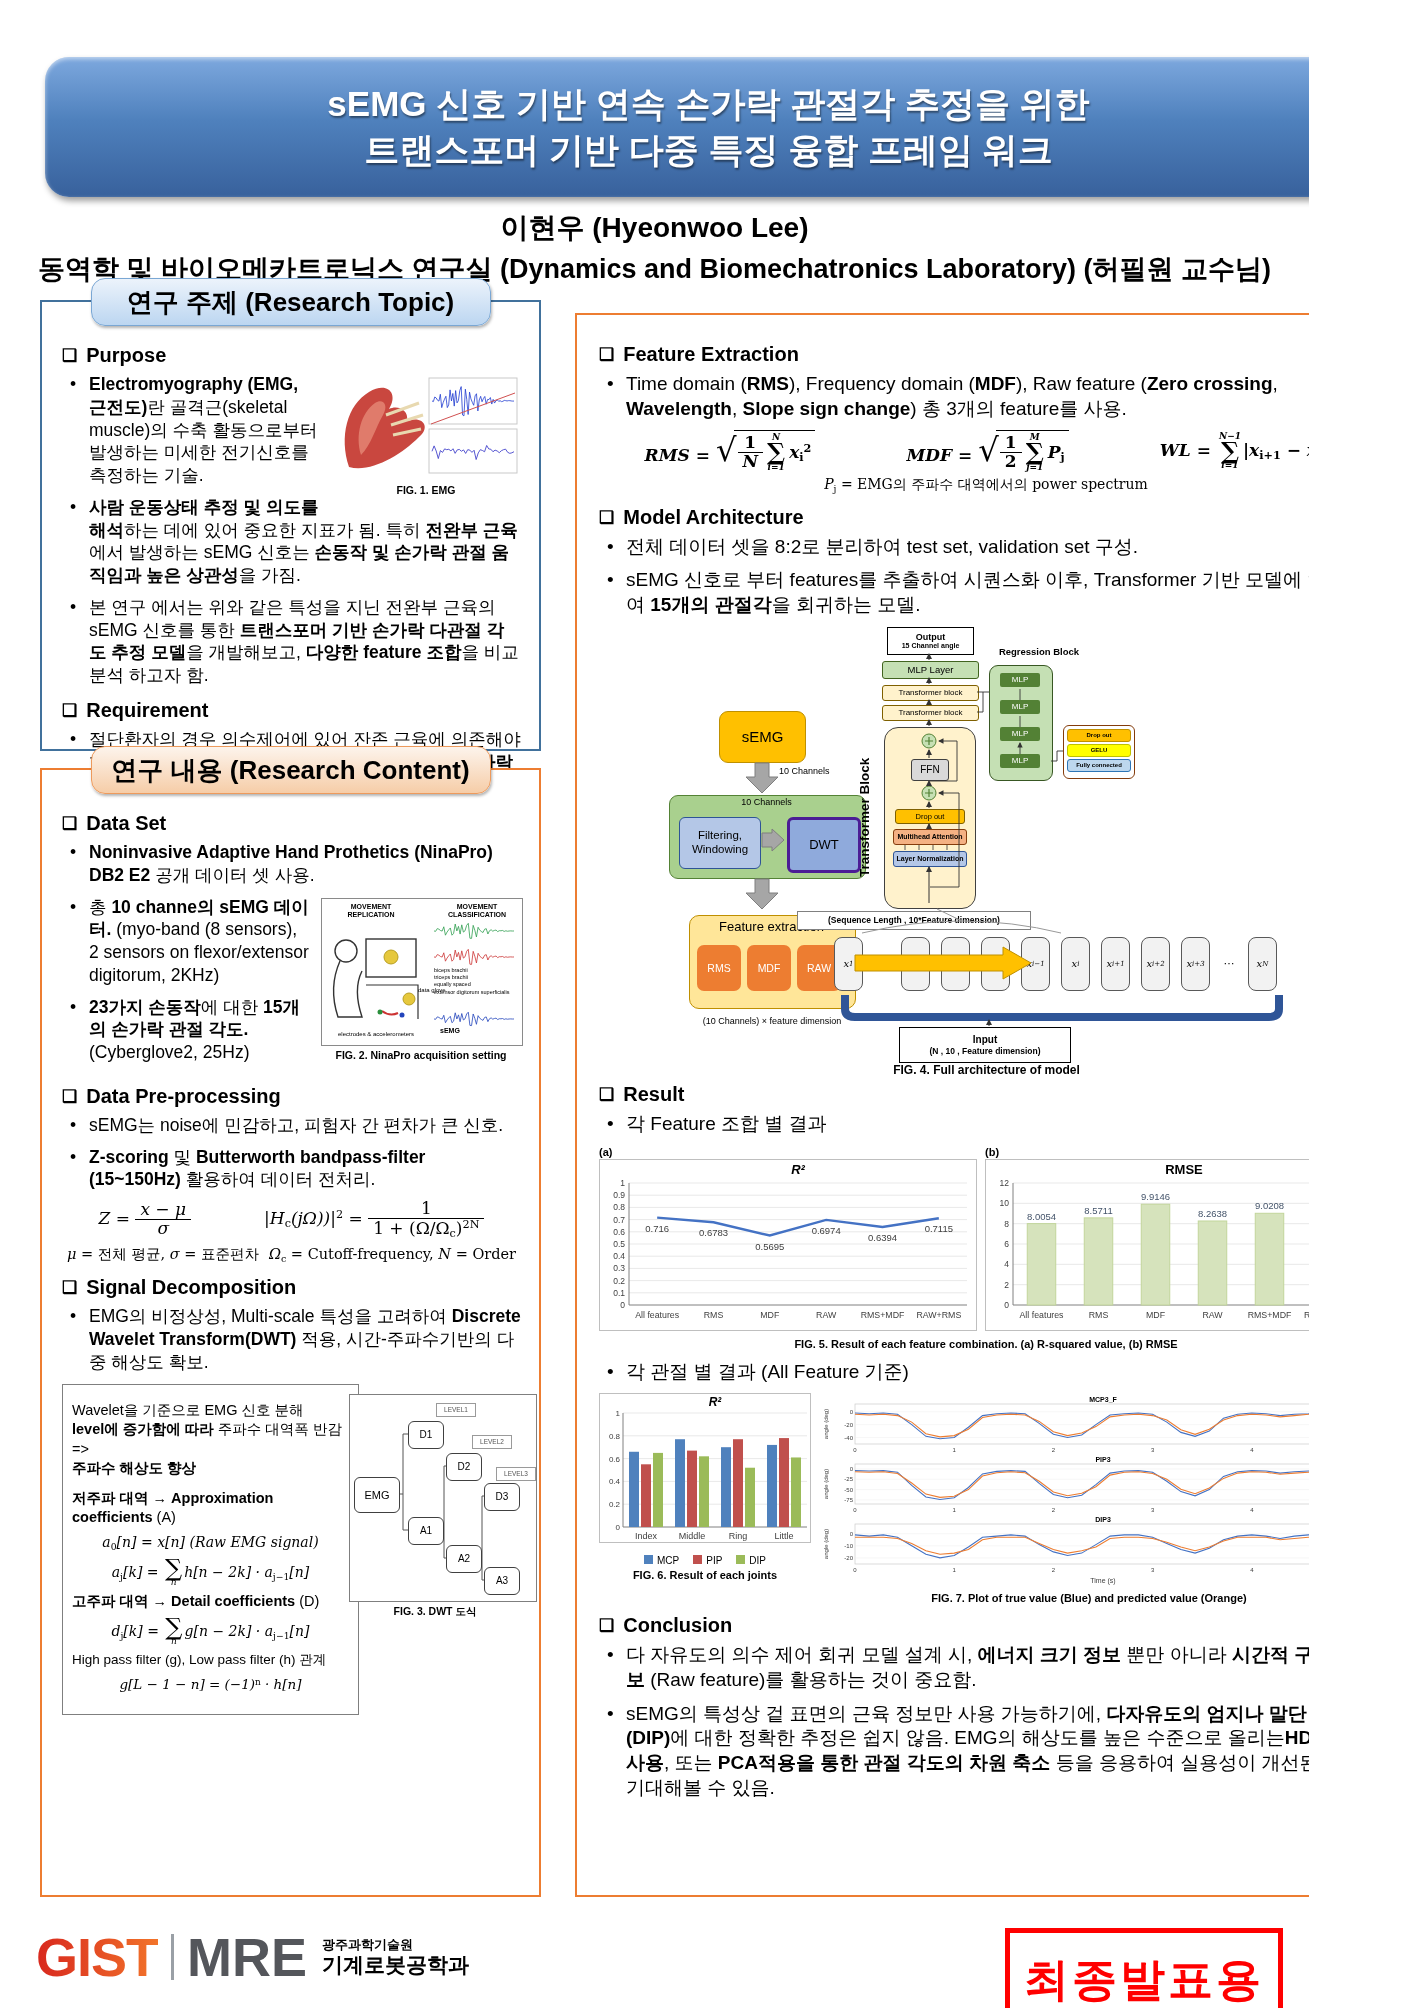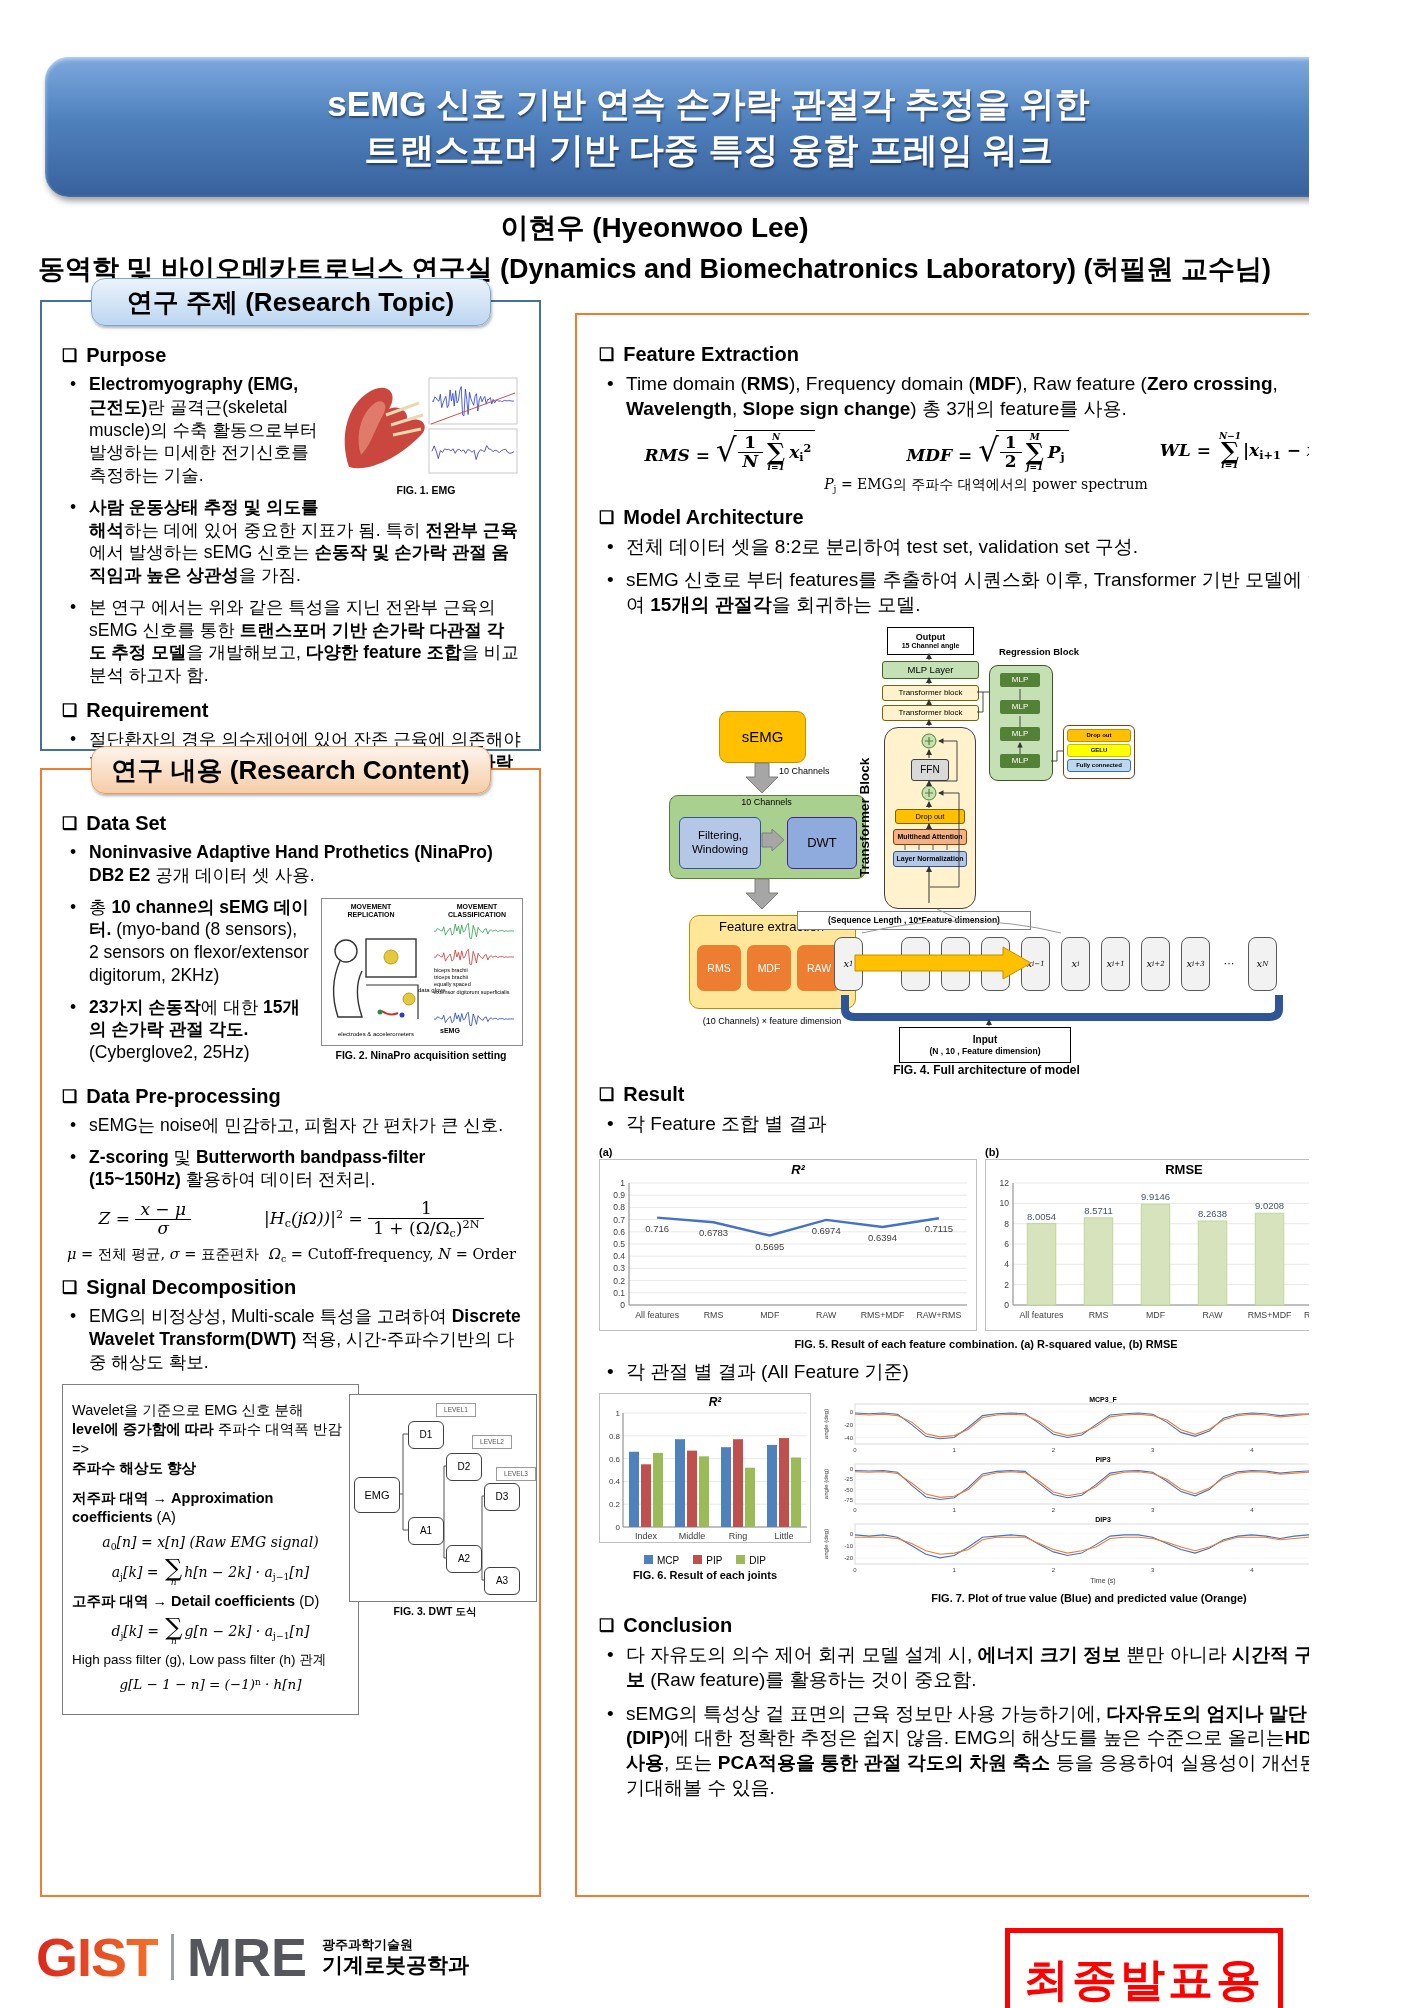--- a/index.html
+++ b/index.html
@@ -333,21 +333,21 @@
       <div id="fig4">
 
         <div class="bx" style="left:120px;top:84px;width:85px;height:50px;background:#ffc000;border:1px solid #bf9000;border-radius:9px;font-size:15px;">sEMG</div>
         <div class="bx" style="left:180px;top:138px;width:70px;height:12px;font-size:9px;justify-content:flex-start;">10 Channels</div>
         <div class="bx" style="left:70px;top:168px;width:195px;height:82px;background:#a9d08e;border:1px solid #548235;border-radius:9px;"></div>
         <div class="bx" style="left:70px;top:170px;width:195px;height:11px;font-size:9px;">10 Channels</div>
         <div class="bx" style="left:80px;top:190px;width:80px;height:50px;background:#b4c7e7;border:1px solid #2e5496;border-radius:6px;font-size:11.5px;flex-direction:column;line-height:1.2;">
           <span>Filtering,</span>
             <span>Windowing</span>
         </div>
-        <div class="bx" style="left:188px;top:190px;width:68px;height:50px;background:#8faadc;border:1px solid #4c1d95;border-radius:6px;font-size:13px;">DWT</div>
+        <div class="bx" style="left:188px;top:190px;width:68px;height:50px;background:#8faadc;border:3px solid #4c1d95;border-radius:6px;font-size:13px;">DWT</div>
         <div class="bx" style="left:90px;top:288px;width:165px;height:92px;background:#ffe699;border:1px solid #bf8f00;border-radius:10px;"></div>
         <div class="bx" style="left:90px;top:292px;width:165px;height:16px;font-size:13px;">Feature extraction</div>
         <div class="bx" style="left:98px;top:318px;width:44px;height:46px;background:#ed7d31;border-radius:7px;color:#fff;font-size:10.5px;">RMS</div>
         <div class="bx" style="left:148px;top:318px;width:44px;height:46px;background:#ed7d31;border-radius:7px;color:#fff;font-size:10.5px;">MDF</div>
         <div class="bx" style="left:198px;top:318px;width:44px;height:46px;background:#ed7d31;border-radius:7px;color:#fff;font-size:10.5px;">RAW</div>
         <div class="bx" style="left:78px;top:388px;width:190px;height:12px;font-size:9px;">(10 Channels) × feature dimension</div>
         <div class="bx" style="left:198px;top:284px;width:232px;height:17px;border:1px solid #808080;background:#fff;font-size:8.5px;font-weight:bold;">(Sequence Length , 10*Feature dimension)</div>
 
         <div class="bx" style="left:288px;top:0px;width:85px;height:26px;border:1px solid #000;background:#fff;flex-direction:column;line-height:1.15;">
           <span style="font-size:9px;font-weight:bold;">Output</span>

